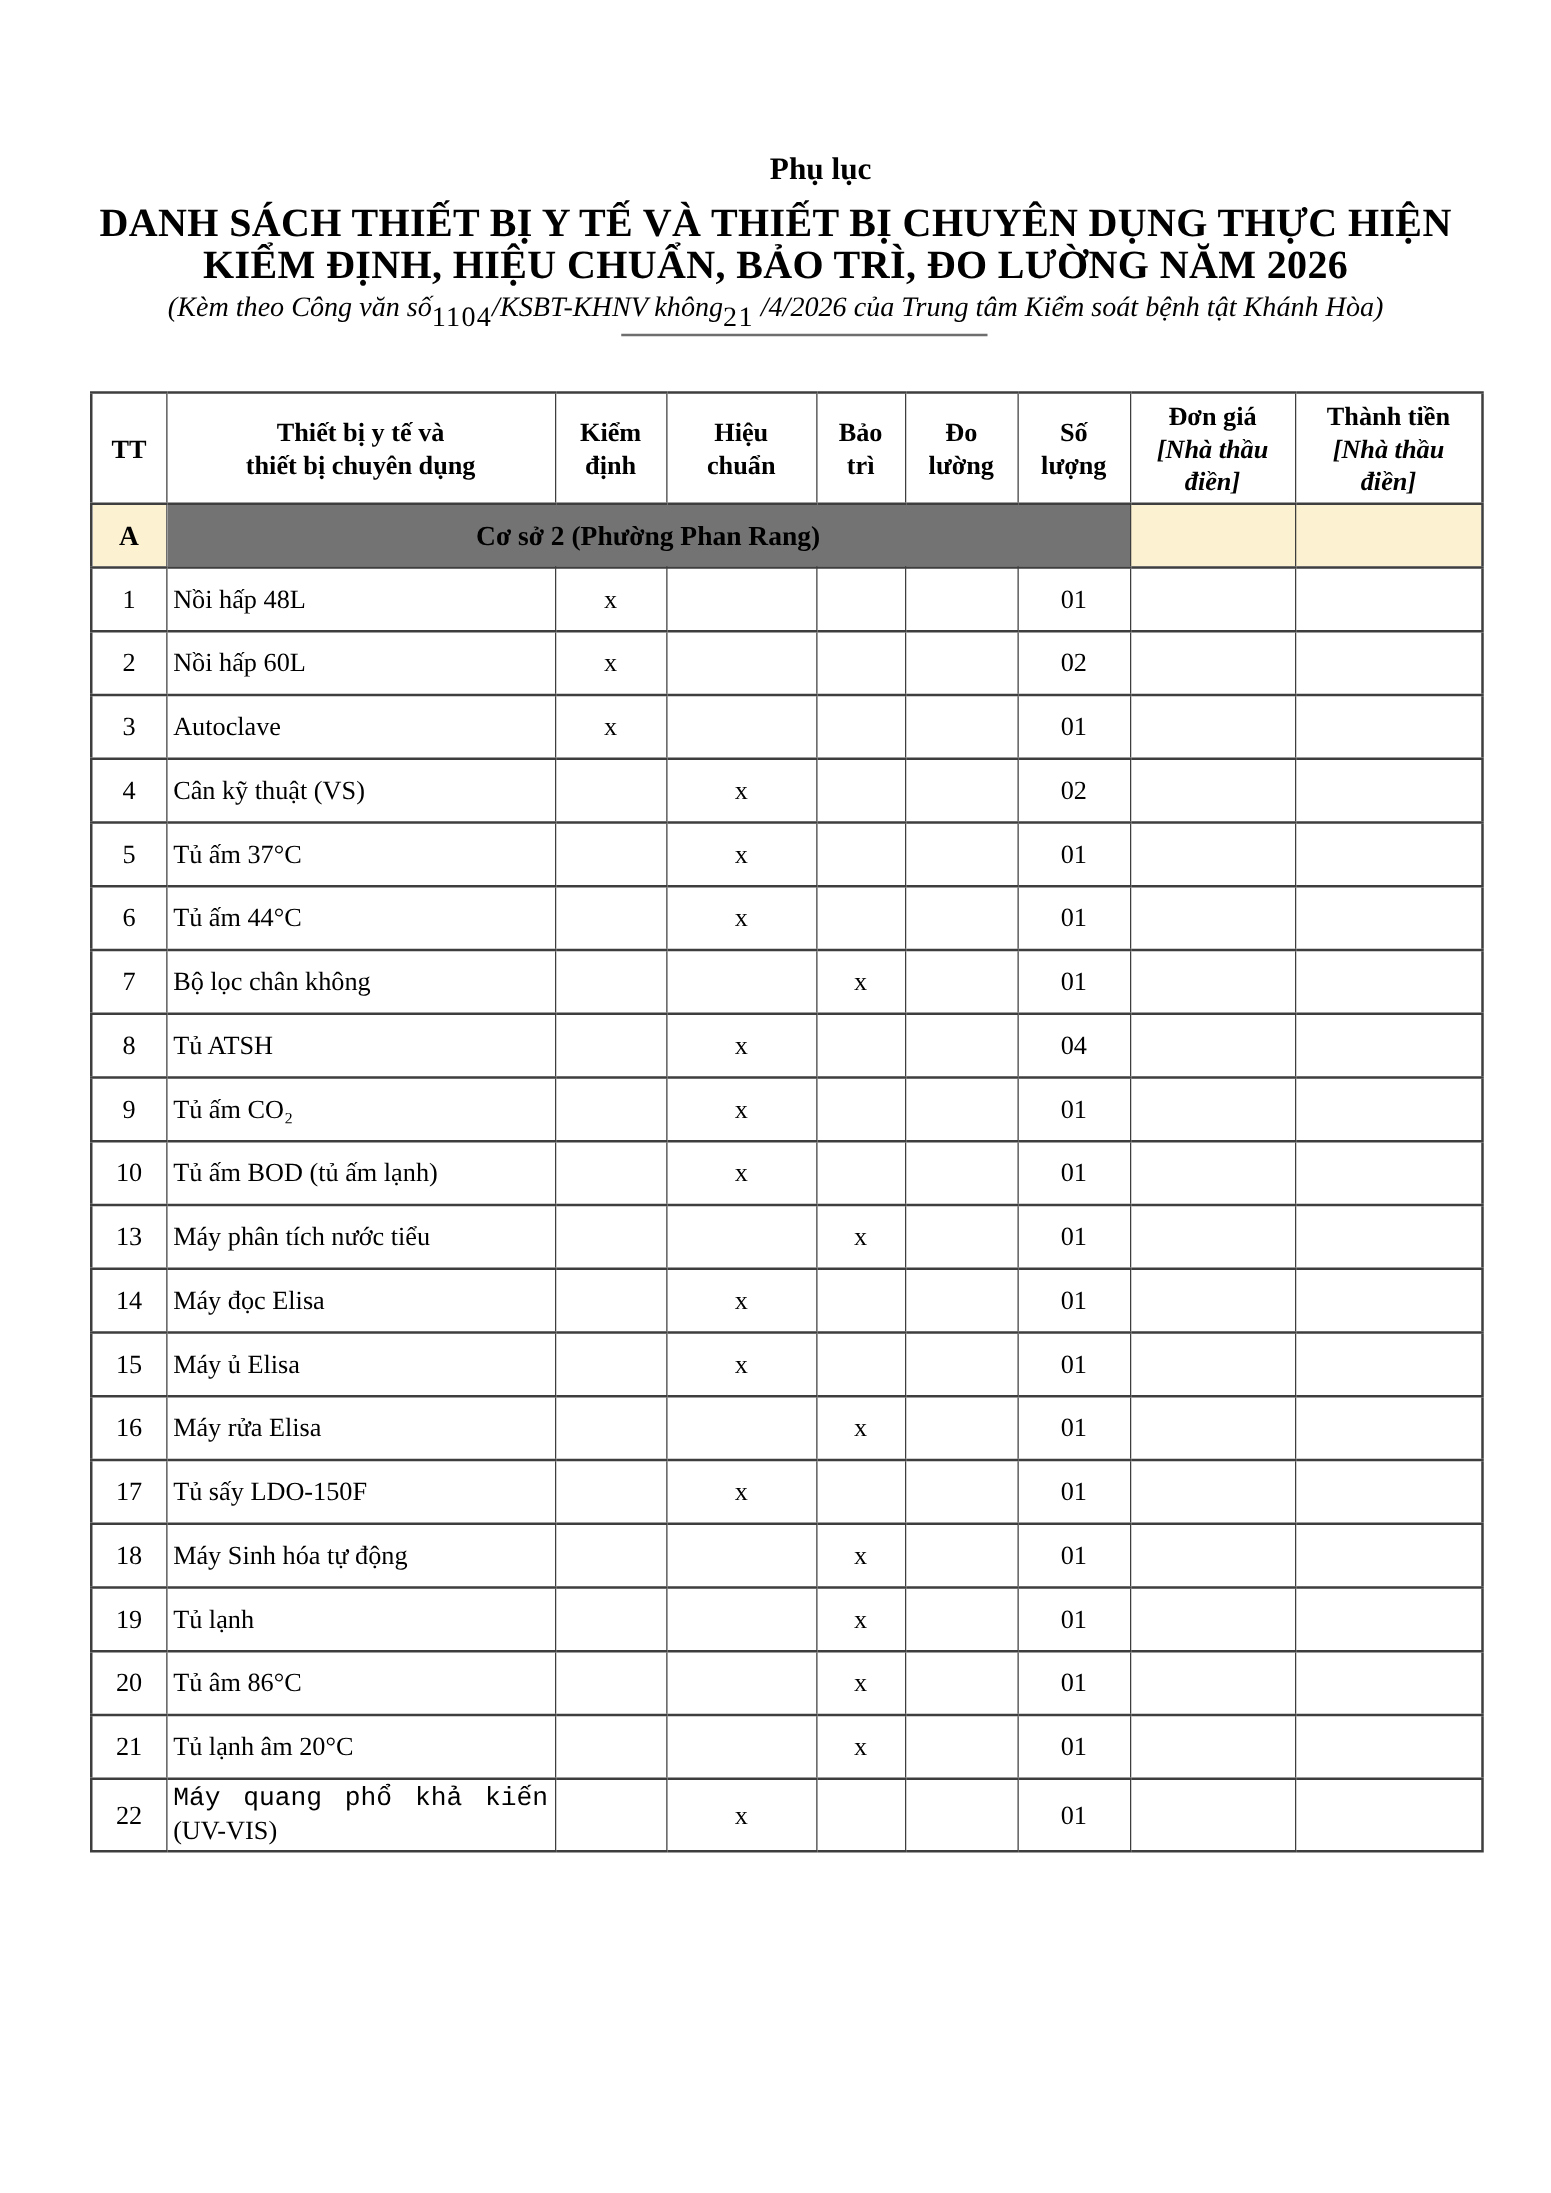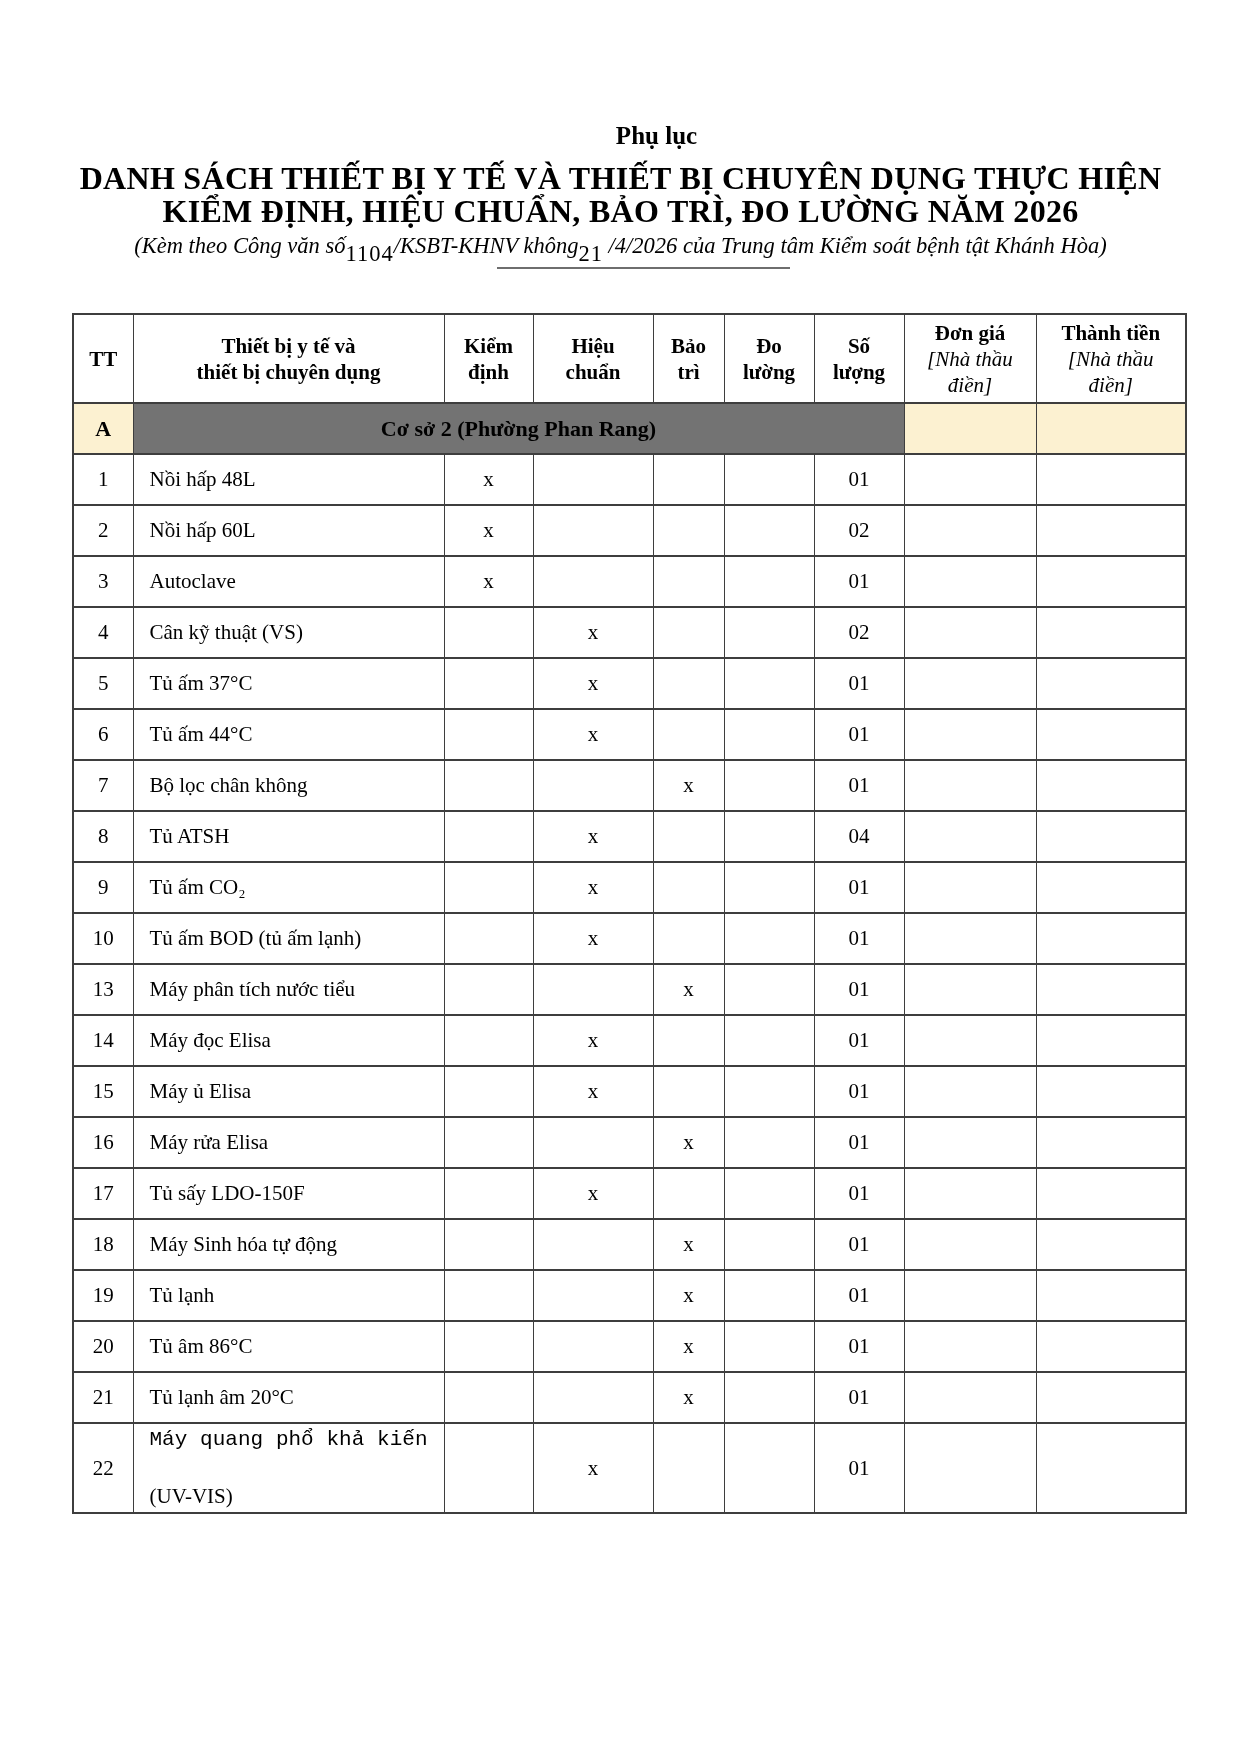--- a/index.html
+++ b/index.html
@@ -40,31 +40,31 @@
   .equipment th, .equipment td {
     border:1px solid #3e3e3e;
     border-top-width:2px; border-bottom-width:2px;
     padding:2px 4px;
     vertical-align:middle;
     overflow:hidden;
   }
   .equipment thead tr { height:89px; }
   .equipment th { font-weight:bold; font-size:21px; text-align:center; padding:4px 2px; }
   .th-line  { display:block; line-height:26px; }
-  .th-note  { display:block; line-height:26px; font-weight:normal; font-style:italic; }
+  .th-note  { display:block; line-height:26px; font-weight:bold; font-style:italic; }
   tr.section-row { height:51px; font-weight:bold; }
   tr.section-row td { text-align:center; font-size:22px; }
   .equipment tbody tr.data-row { height:51px; }
   .equipment td { font-size:21px; }
   td.col-tt { text-align:center; }
-  td.col-device { text-align:left; padding:3px 16px; line-height:25px; }
+  td.col-device { text-align:left; padding:3px 5px; line-height:25px; }
   td.col-kiem-dinh, td.col-hieu-chuan, td.col-bao-tri,
   td.col-do-luong, td.col-so-luong { text-align:center; }
   .device-line-justify { display:block; text-align:justify; text-align-last:justify;font-family:Liberation Mono, monospace; }
-  .device-line2 { display:block;margin-top:32px; }
+  .device-line2 { display:block; }
 </style>
 </head>
 <body>
 
 <div class="page">
 
   <div class="appendix-label">Phụ lục</div>
 
   <div class="doc-title">
     <span>DANH SÁCH THIẾT BỊ Y TẾ VÀ THIẾT BỊ CHUYÊN DỤNG THỰC HIỆN</span><br>

